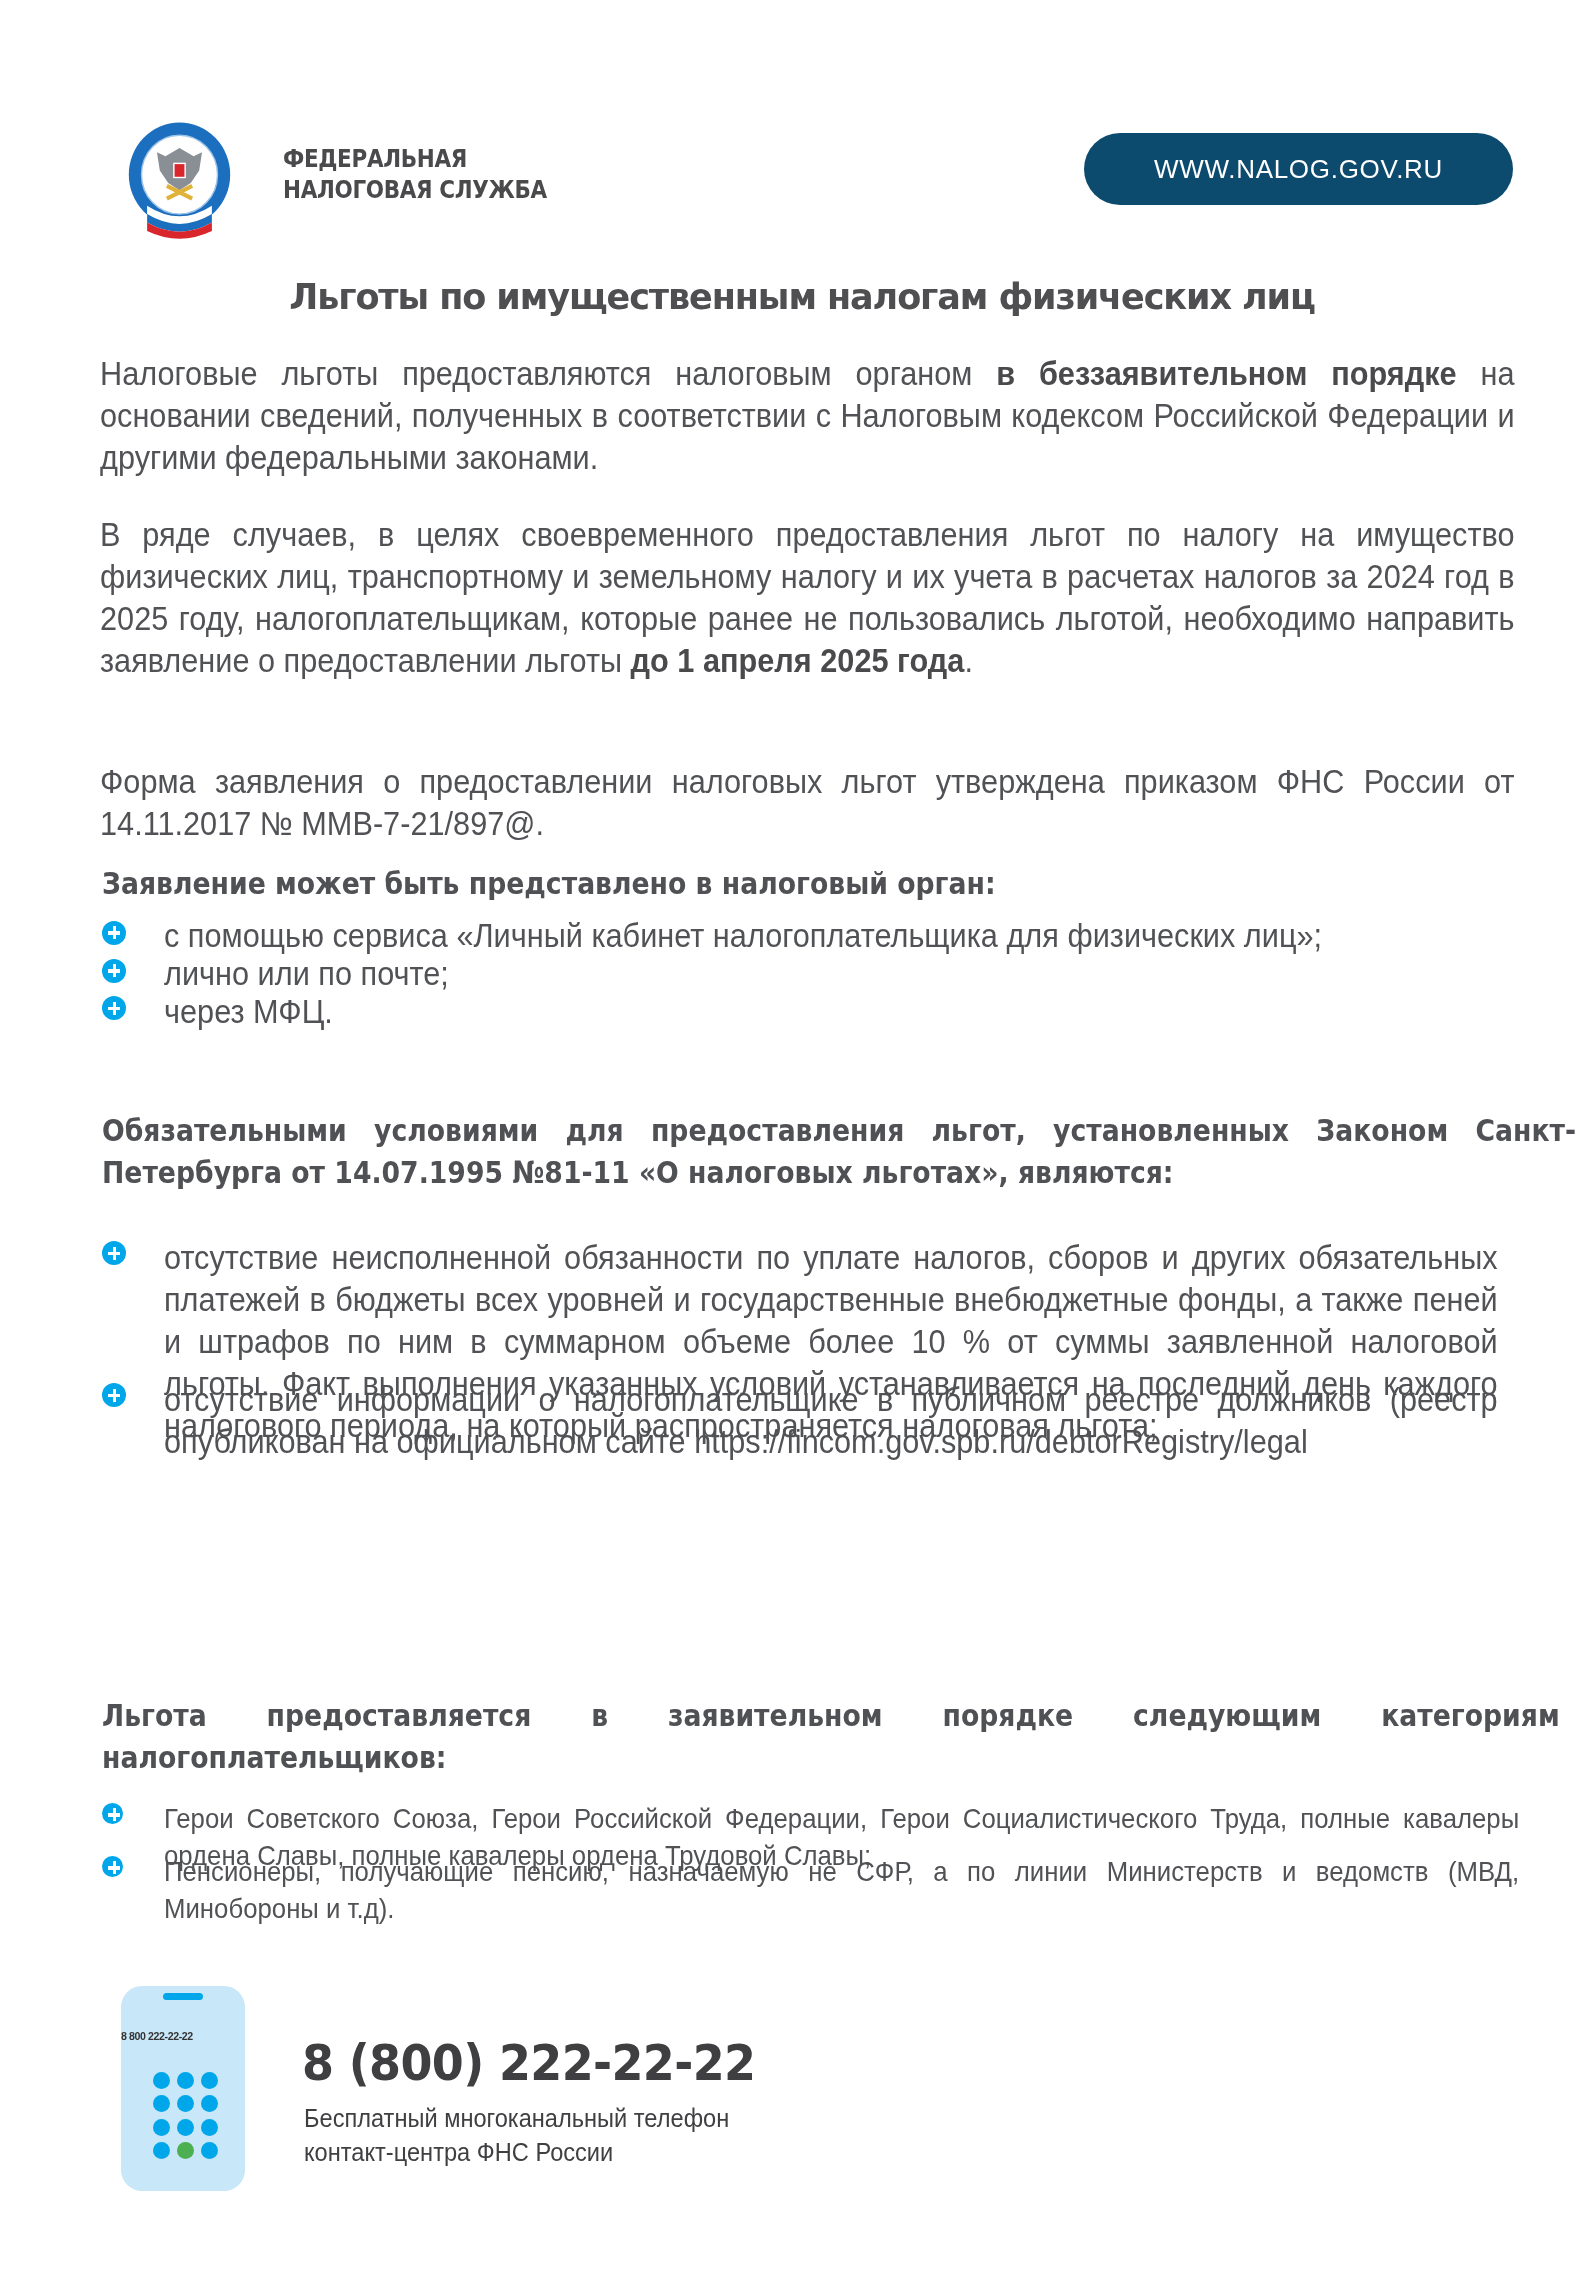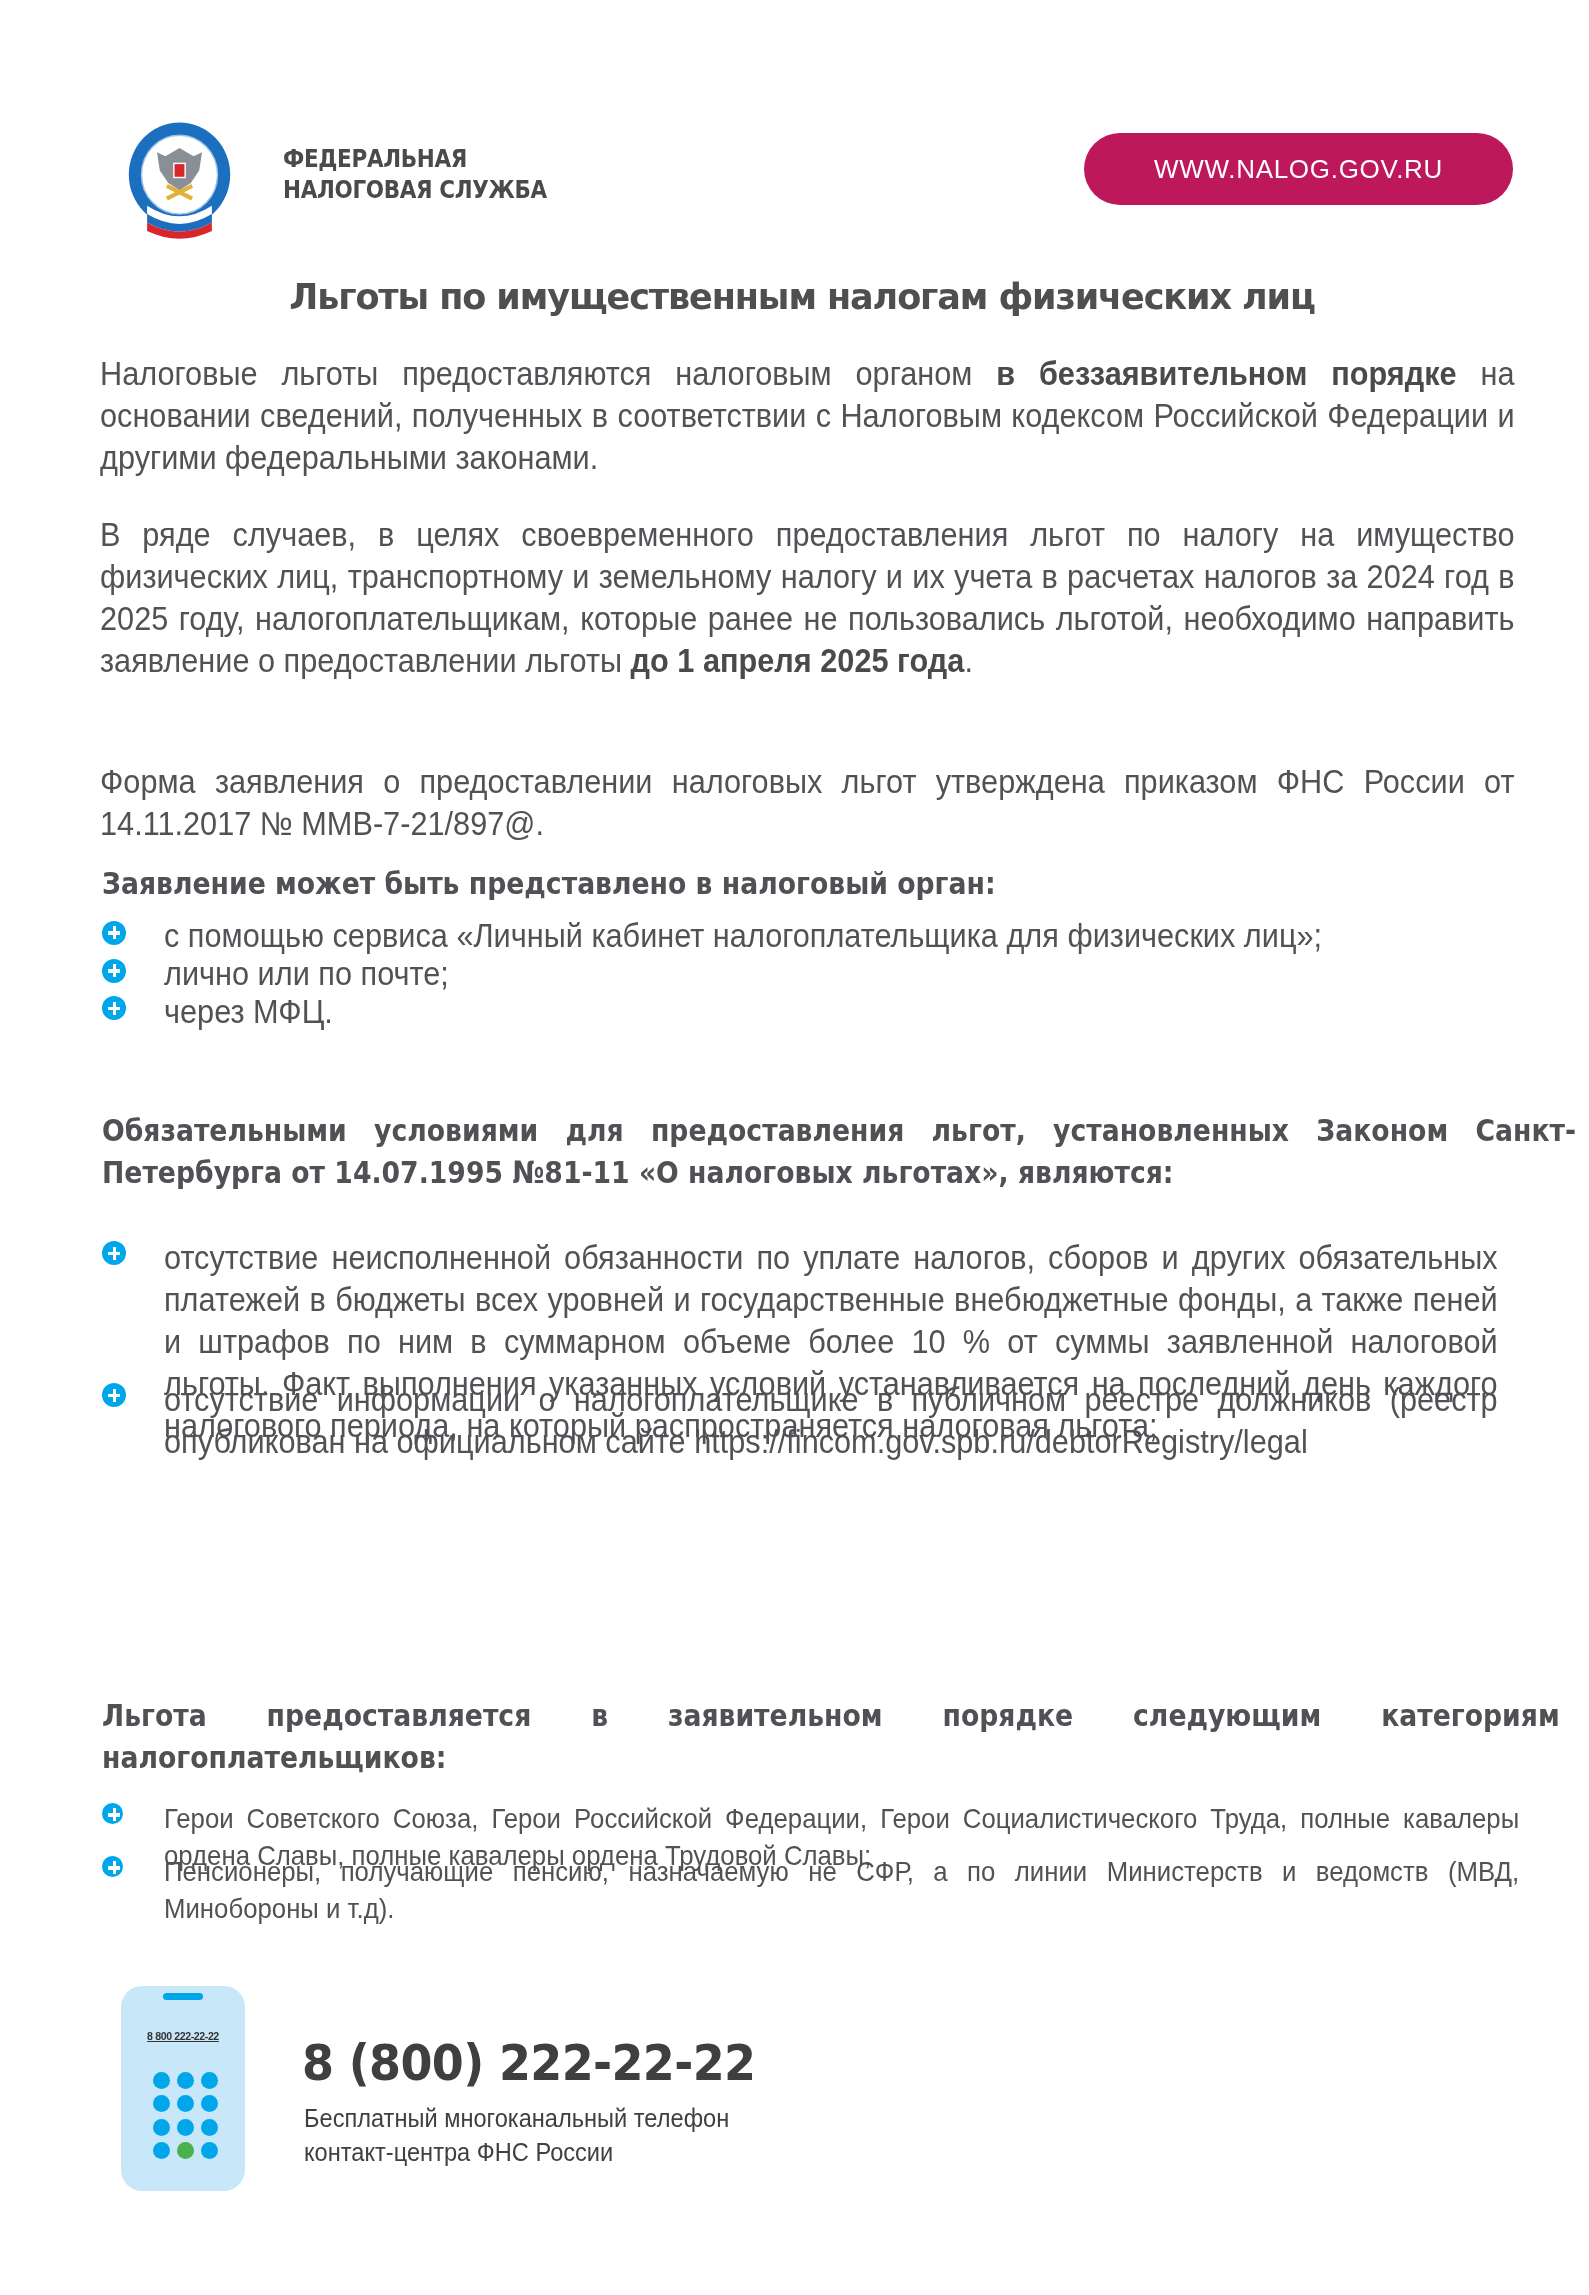--- a/index.html
+++ b/index.html
@@ -5,21 +5,21 @@
     html, body { margin: 0; padding: 0; background: #ffffff; }
     body { width: 1589px; height: 2295px; position: relative; overflow: hidden;
       font-family: "Liberation Sans", "DejaVu Sans", sans-serif; color: #505154; }
     .abs { position: absolute; }
 
     
     .logo-emblem { left: 126px; top: 121px; width: 99px; width: 107px; height: 120px; }
     .logo-text { left: 283px; top: 143px; font-family: "DejaVu Sans", sans-serif; font-weight: bold;
       font-size: 25px; line-height: 31px; color: #4a4a4c; letter-spacing: -0.4px; transform: scaleX(0.86); transform-origin: left top; }
     .site-btn { left: 1084px; top: 133px; width: 429px; height: 72px; border-radius: 36px;
-      background: #be185d; color: #ffffff; display: flex; align-items: center; justify-content: center;
+      background: #0c4a6e; color: #ffffff; display: flex; align-items: center; justify-content: center;
       font-size: 26px; letter-spacing: 0.7px; text-decoration: none; }
 
     
     .title { left: 99px; top: 277px; width: 1406px; text-align: center; font-family: "DejaVu Sans", sans-serif;
       font-weight: bold; font-size: 35px; color: #4f4f52; letter-spacing: -1.1px; }
 
     .p { font-size: 33px; line-height: 42px; text-align: justify; text-align-last: left; color: #515255;
       transform: scaleX(0.93); transform-origin: left top; }
     .p b { color: #4a4a4d; }
     .w-body { left: 100px; width: 1521px; }
@@ -34,22 +34,22 @@
     .bullet::before { left: 5.7px; top: 10.6px; width: 12.7px; height: 3.5px; }
     .bullet::after { left: 10.6px; top: 5.7px; width: 3.5px; height: 12.7px; }
 
     .li-text { display: block; font-size: 33px; line-height: 42px; text-align: justify; text-align-last: left; color: #515255;
       transform: scaleX(0.93); transform-origin: left top; width: 1431px; }
     .li-text.small { font-size: 28px; line-height: 37px; width: 1434px; transform: scaleX(0.92); }
 
     
     .phone { left: 121px; top: 1986px; width: 124px; height: 205px; border-radius: 21px; background: #c8e7f8; }
     .phone-slot { position: absolute; left: 42px; top: 7px; width: 40px; height: 7px; border-radius: 3.5px; background: #00a6ea; }
-    .phone-num { position: absolute; left: 0; right: 0; top: 44px; text-align: center; font-weight: bold;
-      font-size: 10.6px; color: #333333; letter-spacing: -0.4px; text-decoration: underline; }
+    .phone-num { position: absolute; left: 0; right: 0; top: 44px; font-weight: bold;
+      font-size: 10.6px; color: #333333; letter-spacing: -0.4px; }
     .keypad { position: absolute; left: 32px; top: 86px; display: grid; grid-template-columns: repeat(3, 17px);
       grid-auto-rows: 17px; column-gap: 7px; row-gap: 6.4px; }
     .key { width: 17px; height: 17px; border-radius: 50%; background: #00a6ea; }
     .key.green { background: #4caf50; }
 
     .big-phone { left: 302px; top: 2034px; font-family: "DejaVu Sans", sans-serif; font-weight: bold;
       font-size: 50px; color: #3f3f41; letter-spacing: -0.7px; transform: scaleX(0.92); transform-origin: left top; }
     .phone-caption { left: 304px; top: 2101px; font-size: 25.4px; line-height: 34px; color: #404043;
       transform: scaleX(0.93); transform-origin: left top; }
   </style>

